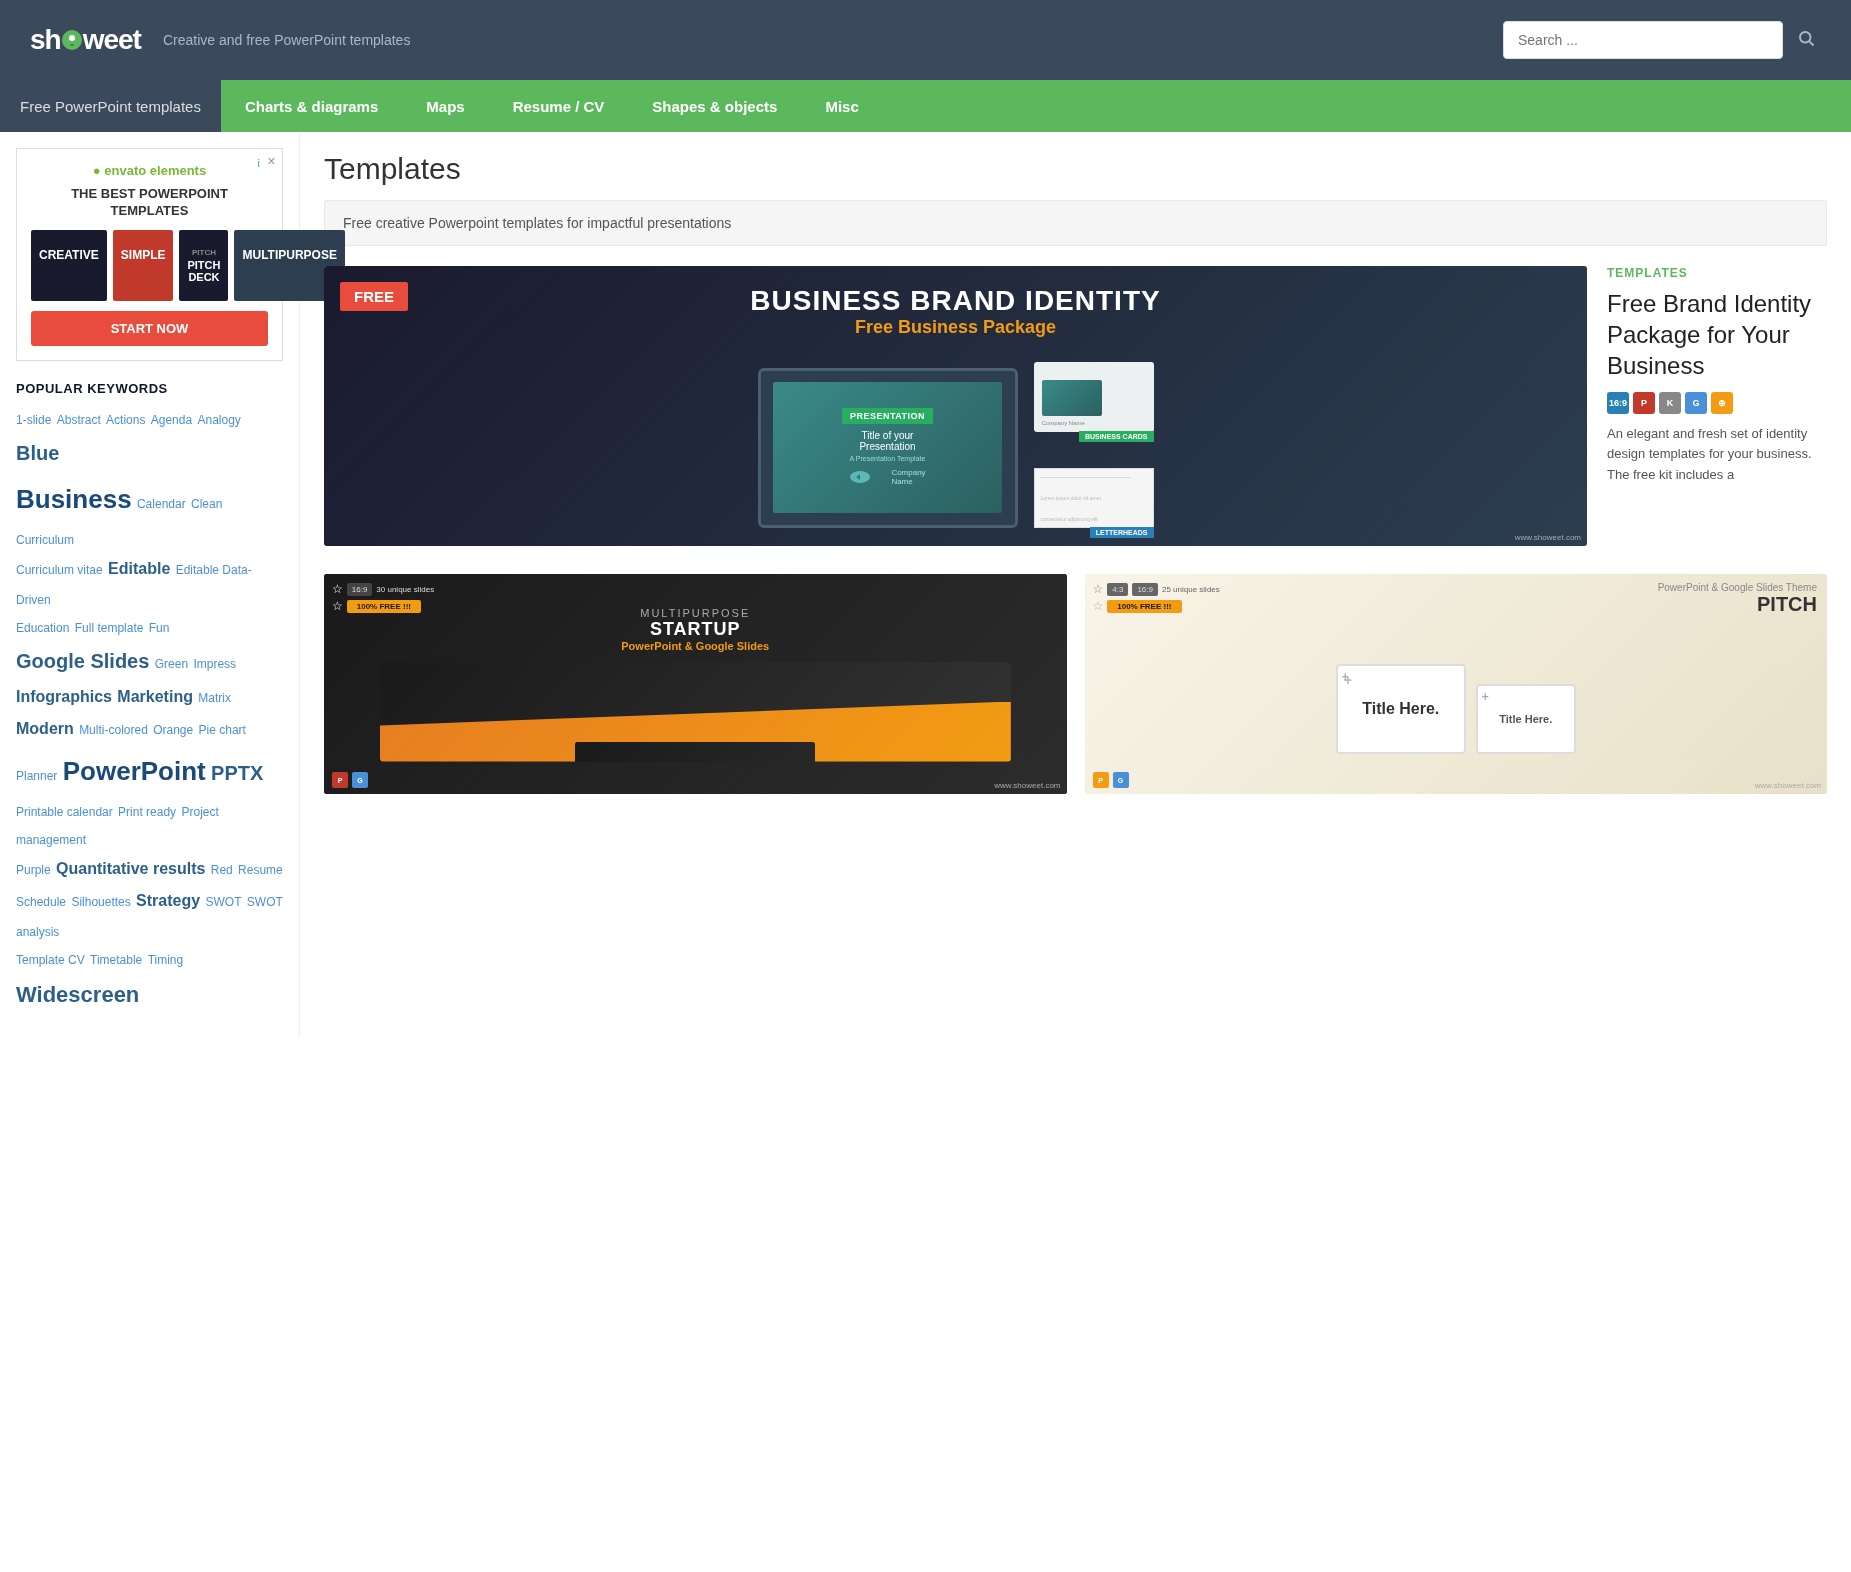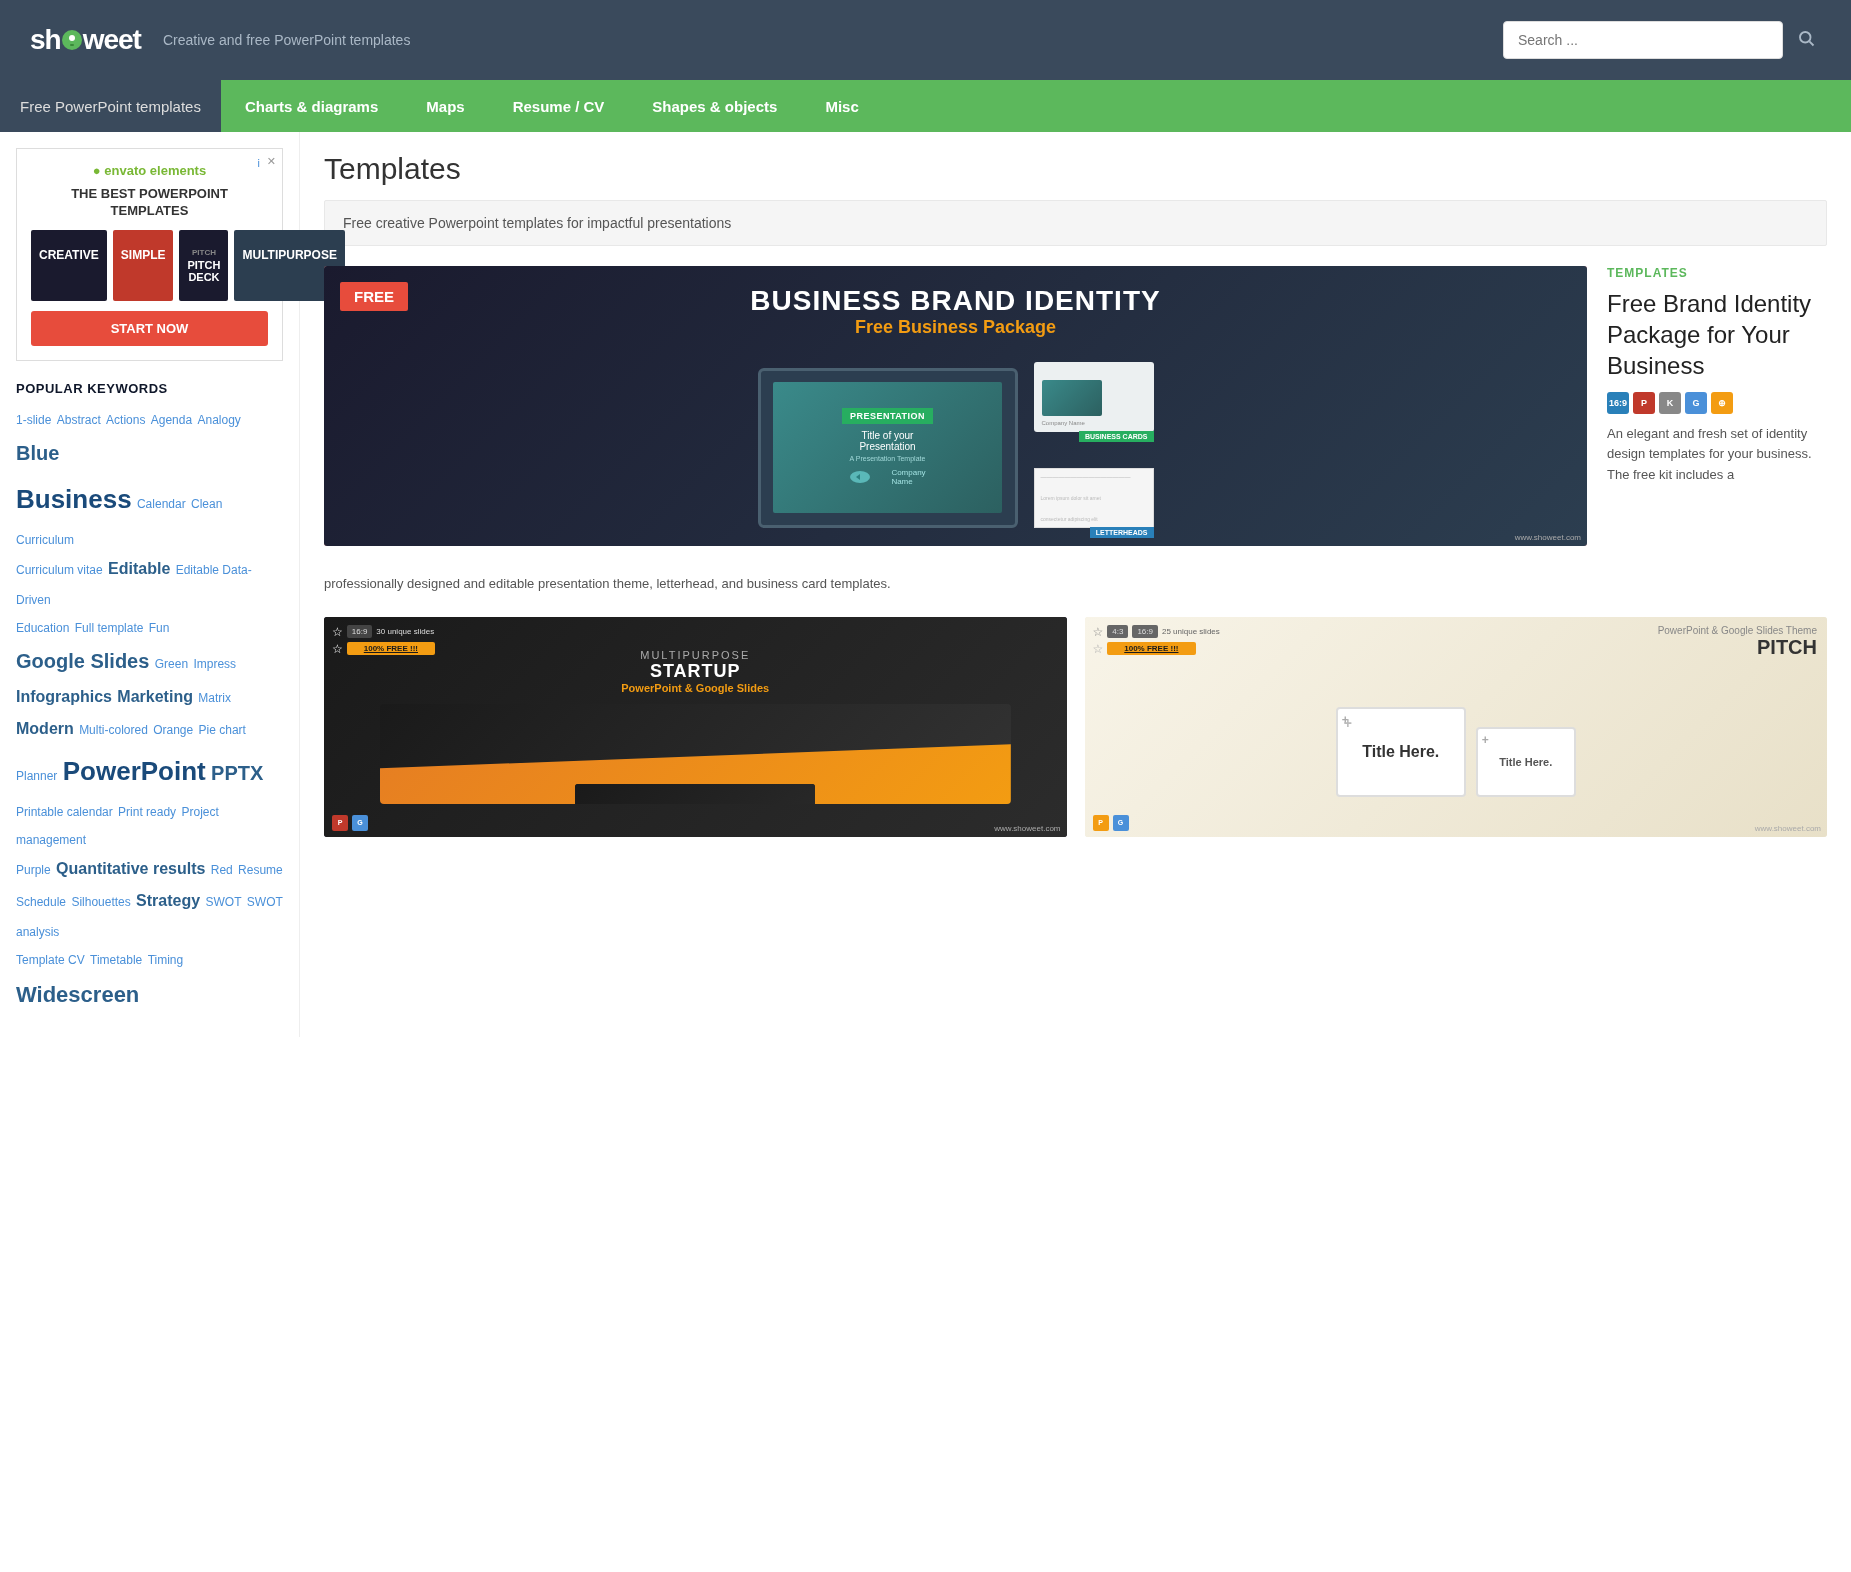--- a/index.html
+++ b/index.html
@@ -418,23 +418,22 @@
     }
     .slides-badge {
       color: #ddd;
       font-size: 8px;
     }
     .free-badge {
       background: #f39c12;
       color: #1a1a1a;
       font-size: 8px;
       font-weight: bold;
-      padding: 2px 17px;
+      padding: 2px 10px;
       border-radius: 2px;
-      text-decoration: underline;
     }
     .startup-title-area {
       text-align: center;
     }
     .startup-label {
       color: #aaa;
       font-size: 11px;
       letter-spacing: 2px;
       text-transform: uppercase;
     }
@@ -744,21 +743,20 @@
           <div class="t-icon ratio">16:9</div>
           <div class="t-icon ppt" style="background:#c0392b;font-size:9px;font-weight:bold;">P</div>
           <div class="t-icon key" style="background:#888;font-size:9px;">K</div>
           <div class="t-icon gg" style="background:#4a90d9;font-size:9px;">G</div>
           <div class="t-icon" style="background:#f39c12;font-size:9px;">⊕</div>
         </div>
         <div class="featured-desc">An elegant and fresh set of identity design templates for your business. The free kit includes a</div>
       </div>
     </div>
 
-    <p class="templates-desc">professionally designed and editable presentation theme, letterhead, and business card templates.</p>
 
     <div class="template-grid">
 
       <div class="template-card">
         <div class="template-card-inner">
           <div class="startup-card-bg">
             <div class="startup-badges">
               <div class="badge-row">
                 <span style="font-size:12px;color:#fff;">☆</span>
                 <span class="ratio-badge">16:9</span>

